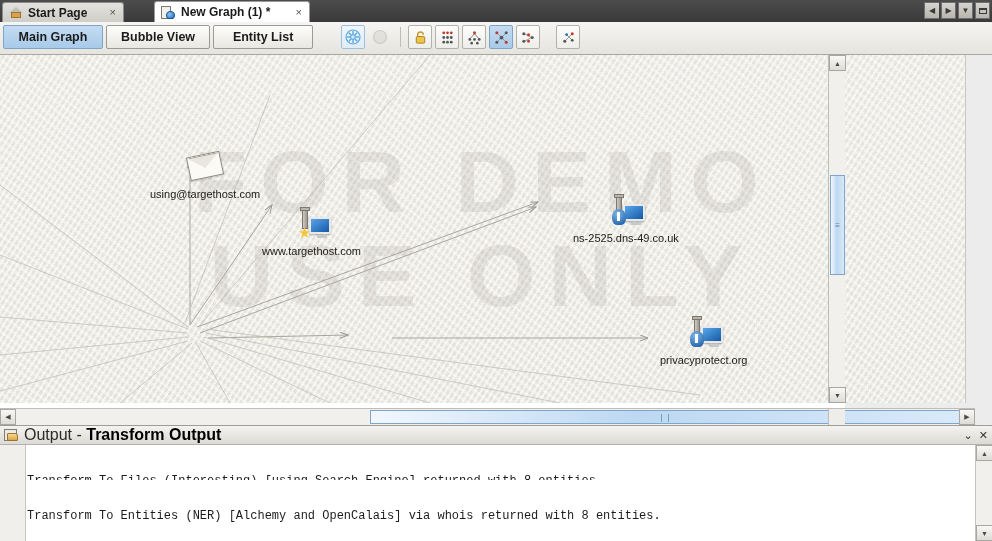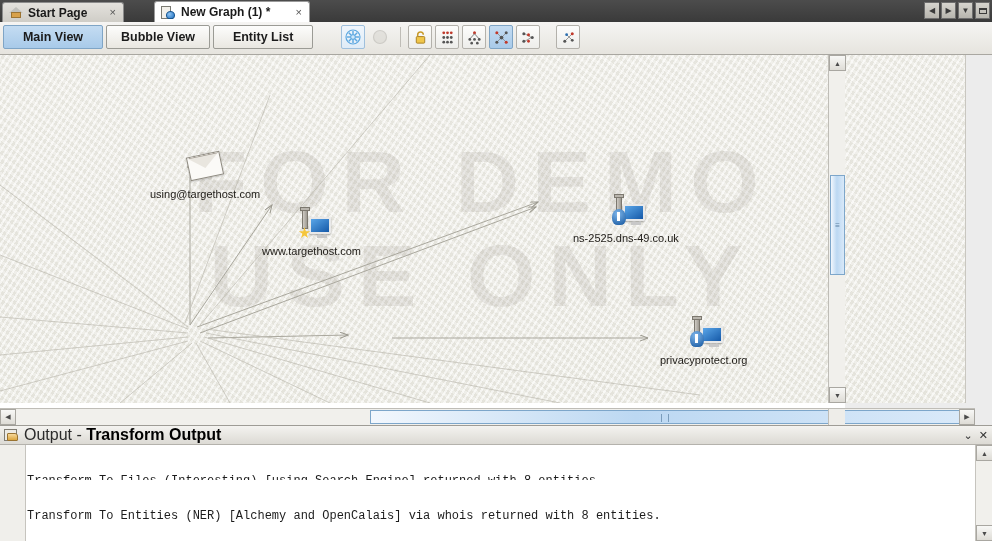--- a/index.html
+++ b/index.html
@@ -253,21 +253,21 @@
       <div class="wbtn pair2">▶</div>
       <div class="wbtn">▼</div>
       <div class="wbtn">
           <span class="rect"></span>
         </div>
     </div>
   </div>
 
   <div class="toolbar">
     <div class="viewtabs">
-      <div class="vtab sel">Main View</div>
+      <div class="vtab sel">Main Graph</div>
       <div class="vtab">Bubble View</div>
       <div class="vtab">Entity List</div>
     </div>
 
     <div class="tgroup" style="left:341px;">
       <div class="tbtn flat on">
         <svg width="16" height="16" viewBox="0 0 16 16">
           <circle cx="8" cy="8" r="7" fill="none" stroke="#5ba7e0" stroke-width="1.2"></circle>
           <g stroke="#5ba7e0" stroke-width="1.4">
               <line x1="8" y1="2" x2="8" y2="14"></line>

